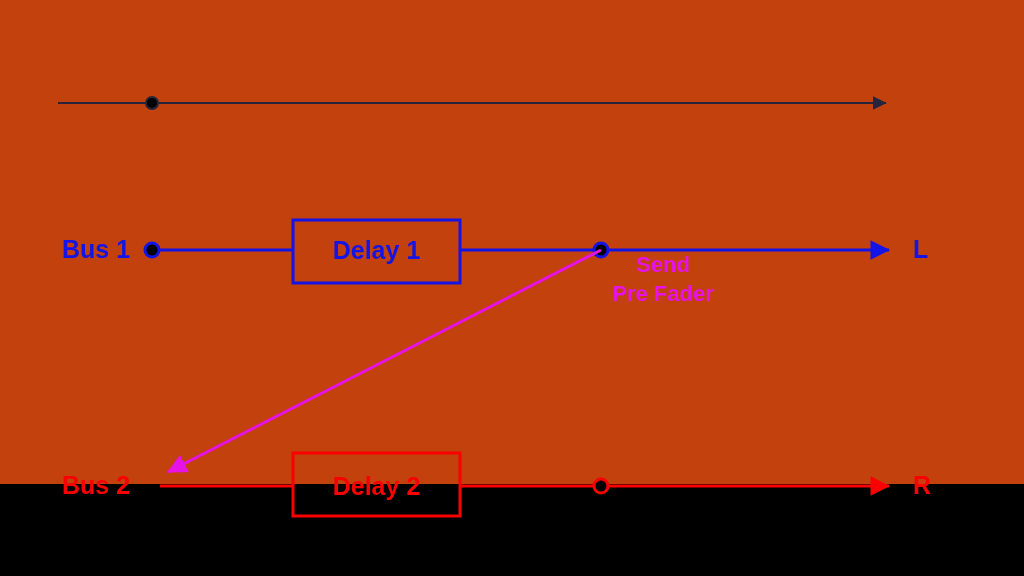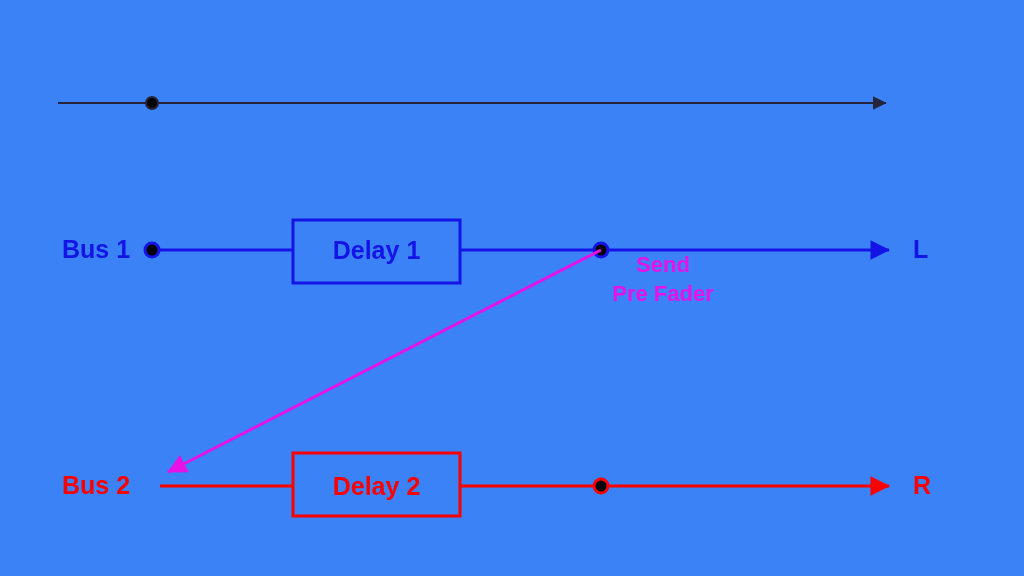--- a/index.html
+++ b/index.html
@@ -9,22 +9,22 @@
   }
   body {
     width: 1024px;
     height: 576px;
     overflow: hidden;
     font-family: "Liberation Sans", sans-serif;
   }
   #canvas-root {
     position: relative;
     width: 1024px;
-    height: 576px;
-    background: #3b82f6;
+    height: 484px;
+    background: #c2410c;
   }
   svg#diagram {
     display: block;
     width: 1024px;
     height: 576px;
   }
   text {
     font-family: "Liberation Sans", sans-serif;
     font-weight: bold;
     dominant-baseline: middle;

